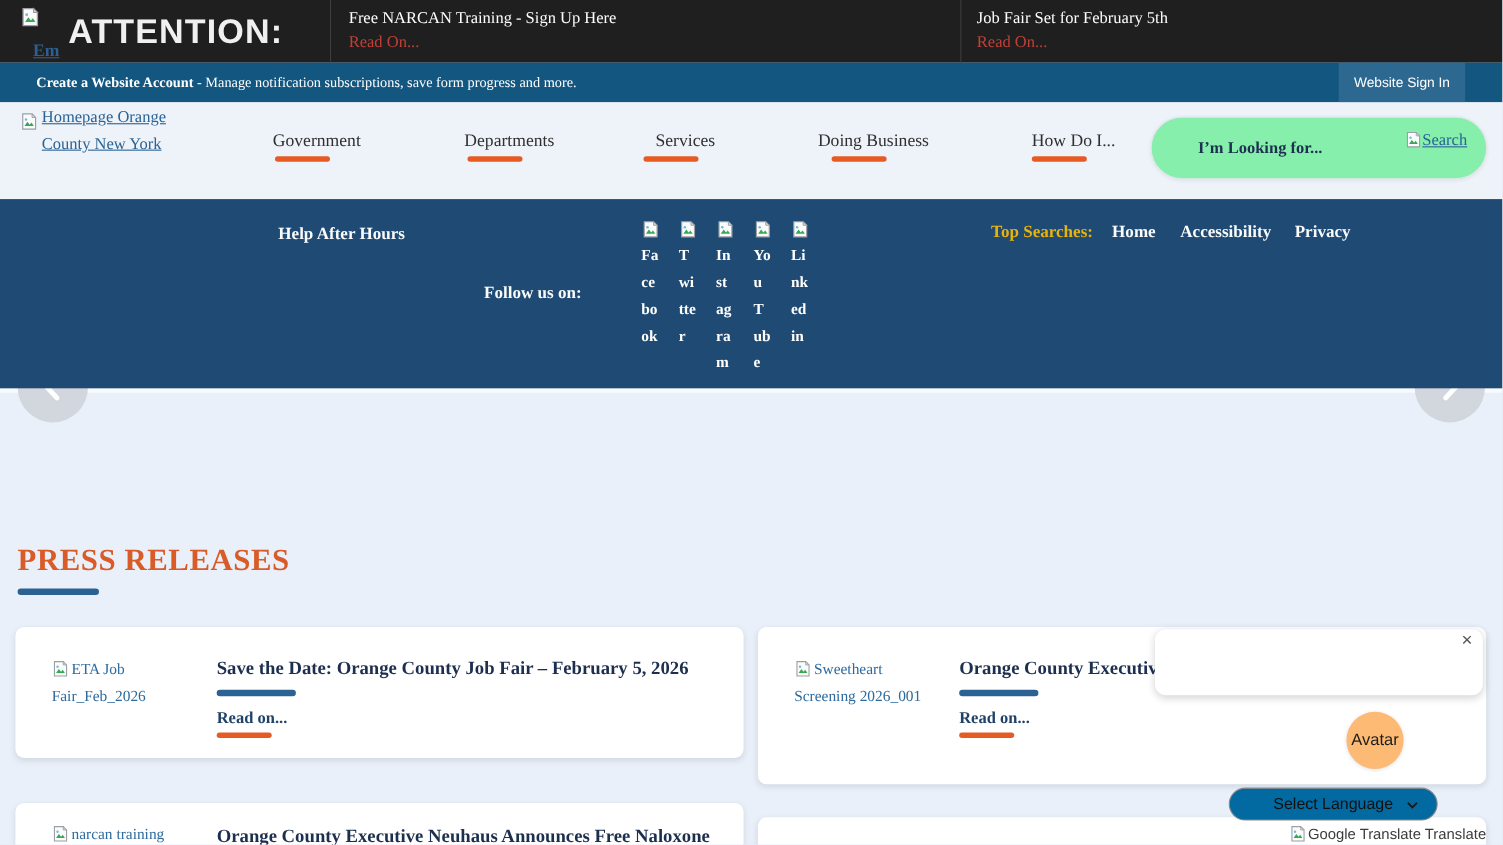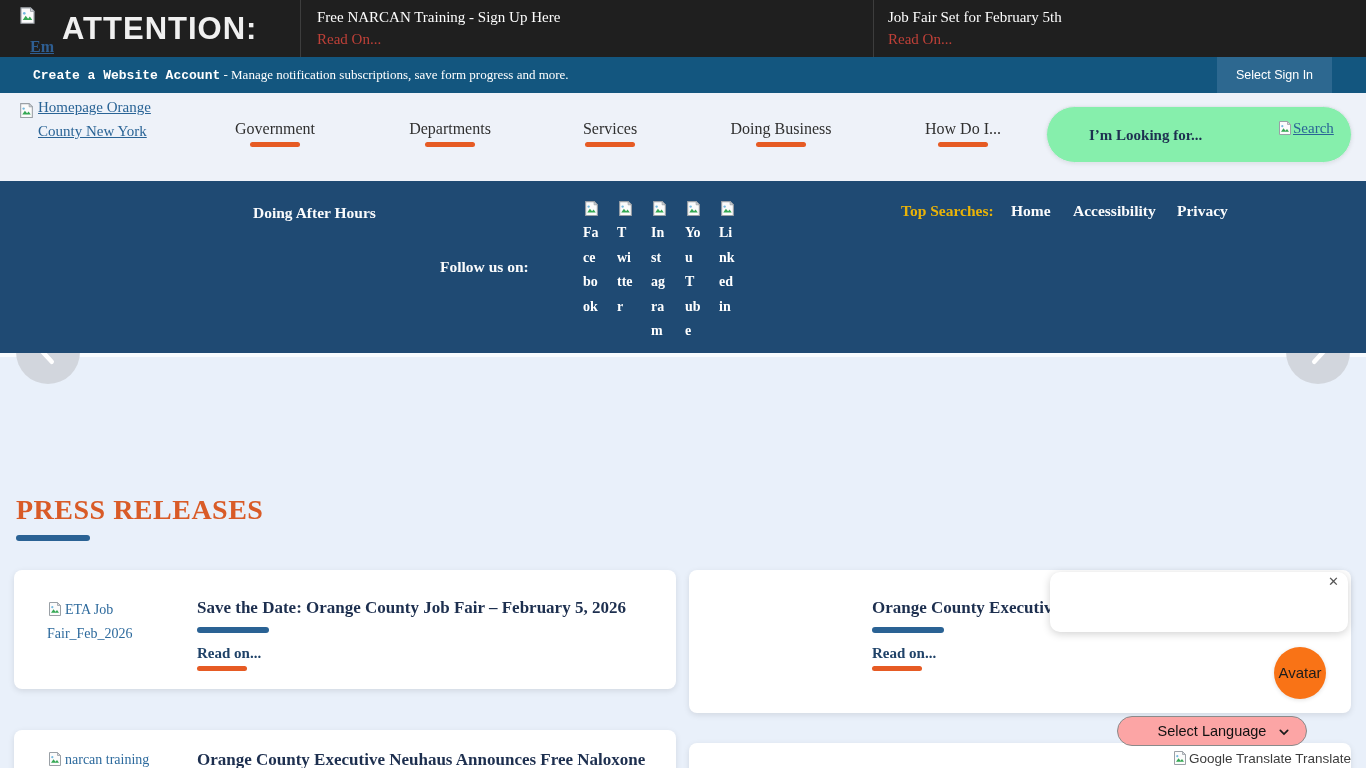--- a/index.html
+++ b/index.html
@@ -16,32 +16,32 @@
   .attention{position:absolute;left:62px;top:0;height:75px;line-height:57px;
              font-family:"Liberation Sans",sans-serif;font-weight:bold;
              font-size:31px;color:#f0f0f0;letter-spacing:1px;}
   .news-title{position:absolute;top:9px;font-size:15px;color:#fdfdfd;}
   .news-read{position:absolute;top:31px;font-size:15px;color:#bf4038;cursor:pointer;}
 
   
   .acctbar{left:0;top:57px;width:1366px;height:36px;background:#13567f;}
   .acct-text{position:absolute;left:33px;top:0;height:36px;line-height:36px;
              font-size:13px;color:#ffffff;}
-  .acct-text b{font-weight:bold;font-family:Liberation Mono, monospace;}
+  .acct-text b{font-weight:bold;}
   .signin-btn{position:absolute;left:1217px;top:0;width:115px;height:36px;
               background:#2d6890;color:#fff;font-family:"Liberation Sans",sans-serif;
               font-size:12.5px;text-align:center;line-height:36px;cursor:pointer;}
 
   
   .navbar{left:0;top:93px;width:1366px;height:88px;background:#eef2f9;}
   .logo-icon{position:absolute;left:18px;top:9px;width:17px;height:17px;}
   .logo-text{position:absolute;left:38px;top:2px;width:140px;font-size:15px;
              color:#2a6496;text-decoration:underline;line-height:24px;cursor:pointer;}
   .nav-item{position:absolute;top:27px;transform:translateX(-50%);
-            font-size:16px;color:#303030;cursor:pointer;text-align:center;}
+            font-size:16px;color:#303030;cursor:pointer;text-align:center;margin-left:13px;}
   .nav-underline{position:absolute;top:49px;transform:translateX(-50%);
                  width:50px;height:5px;border-radius:3px;background:#e65b24;}
   .search-pill{position:absolute;left:1046px;top:13px;width:306px;height:57px;
                background:#86efac;border:1px solid #e2e6ec;border-radius:29px;
                box-shadow:0 1px 4px rgba(0,0,0,.08);box-sizing:border-box;}
   .search-input{position:absolute;left:40px;top:14px;width:170px;height:26px;border:0;
                 outline:none;background:transparent;font-family:"Liberation Serif",serif;
                 font-size:15px;font-weight:bold;color:#1d3050;}
   .search-input::placeholder{color:#1d3050;opacity:1;font-weight:bold;}
   .search-btn{position:absolute;left:230px;top:12px;cursor:pointer;white-space:nowrap;}
@@ -88,28 +88,28 @@
   .orange-bar{width:50px;height:5px;background:#e65b24;margin-top:4px;}
 
   
   .chat-pop{position:absolute;left:1050px;top:572px;width:298px;height:60px;
             background:#fff;border-radius:10px;box-shadow:0 2px 8px rgba(0,0,0,.18);
             z-index:5;}
   .chat-close{position:absolute;right:9px;top:2px;font-family:"Liberation Sans",sans-serif;
               font-size:13px;color:#555;cursor:pointer;}
   .chat-msg{position:absolute;left:15px;top:13px;width:272px;font-size:13px;
             color:#4a4a4a;line-height:15px;}
-  .chat-avatar{position:absolute;left:1274px;top:647px;width:52px;height:52px;
-               border-radius:50%;background:#f97316;box-shadow:0 1px 4px rgba(0,0,0,.12);
+  .chat-avatar{position:absolute;left:1224px;top:647px;width:52px;height:52px;
+               border-radius:50%;background:#fdba74;box-shadow:0 1px 4px rgba(0,0,0,.12);
                text-align:center;line-height:52px;z-index:5;cursor:pointer;
                font-family:"Liberation Sans",sans-serif;font-size:15px;color:#1c1c1c;}
 
   
   .lang-select{position:absolute;left:1117px;top:716px;width:190px;height:30px;
-               background:#fca5a5;border:1px solid #8a8a8a;border-radius:15px;z-index:6;
+               background:#0369a1;border:1px solid #8a8a8a;border-radius:15px;z-index:6;
                display:flex;align-items:center;justify-content:center;cursor:pointer;
                font-family:"Liberation Sans",sans-serif;font-size:14.5px;color:#111;
                box-sizing:border-box;}
   .lang-select svg{position:absolute;right:14px;top:7px;width:16px;height:16px;}
   .g-translate{position:absolute;left:1172px;top:750px;z-index:6;white-space:nowrap;
                font-family:"Liberation Sans",sans-serif;font-size:13.5px;color:#3c3c3c;
                cursor:pointer;}
   .g-translate .bimg{vertical-align:-3px;margin-right:1px;}
 
   .bimg{width:16px;height:16px;display:inline-block;}
@@ -146,21 +146,21 @@
     <div class="vdiv" style="left:300px"></div>
     <div class="vdiv" style="left:873px"></div>
     <div class="news-title" style="left:317px">Free NARCAN Training - Sign Up Here</div>
     <div class="news-read" style="left:317px">Read On...</div>
     <div class="news-title" style="left:888px">Job Fair Set for February 5th</div>
     <div class="news-read" style="left:888px">Read On...</div>
   </div>
 
   <div class="abs acctbar">
     <div class="acct-text"><b>Create a Website Account</b><span> - Manage notification subscriptions, save form progress and more.</span></div>
-    <div class="signin-btn">Select Sign In</div>
+    <div class="signin-btn">Website Sign In</div>
   </div>
 
   <div class="abs navbar">
     <svg class="logo-icon">
         <use href="#bimg-sym"></use>
       </svg>
     <div class="logo-text">Homepage Orange County New York</div>
 
     <div class="nav-item" style="left:275px">Government</div>
     <div class="nav-underline" style="left:275px"></div>
@@ -188,21 +188,21 @@
         <use href="#chev-left"></use>
       </svg>
   </div>
   <div class="arrow" style="left:1286px">
     <svg>
         <use href="#chev-right"></use>
       </svg>
   </div>
 
   <div class="abs hero">
-    <div class="hlink help-link">Doing After Hours</div>
+    <div class="hlink help-link">Help After Hours</div>
     <div class="follow-label">Follow us on:</div>
 
     <div class="soc-col" style="left:583px">
       <svg class="bimg">
           <use href="#bimg-sym"></use>
         </svg>
       <span class="soc-line">Fa</span>
       <span class="soc-line">ce</span>
       <span class="soc-line">bo</span>
       <span class="soc-line">ok</span>
@@ -267,20 +267,25 @@
       <div class="card-title">
         <span class="tline">Save the Date: Orange County Job Fair – February 5, 2026</span>
       </div>
       <div class="bar blue-bar"></div>
       <div class="read-on">Read on...</div>
       <div class="bar orange-bar"></div>
     </div>
   </div>
 
   <div class="card" style="left:689px;top:570px;width:662px;height:143px">
+    <div class="card-alt">
+      <svg class="bimg">
+          <use href="#bimg-sym"></use>
+        </svg><span>Sweetheart Screening 2026_001</span>
+    </div>
     <div class="card-body">
       <div class="card-title">
         <span class="tline">Orange County Executive</span>
       </div>
       <div class="bar blue-bar"></div>
       <div class="read-on">Read on...</div>
       <div class="bar orange-bar"></div>
     </div>
   </div>
 

